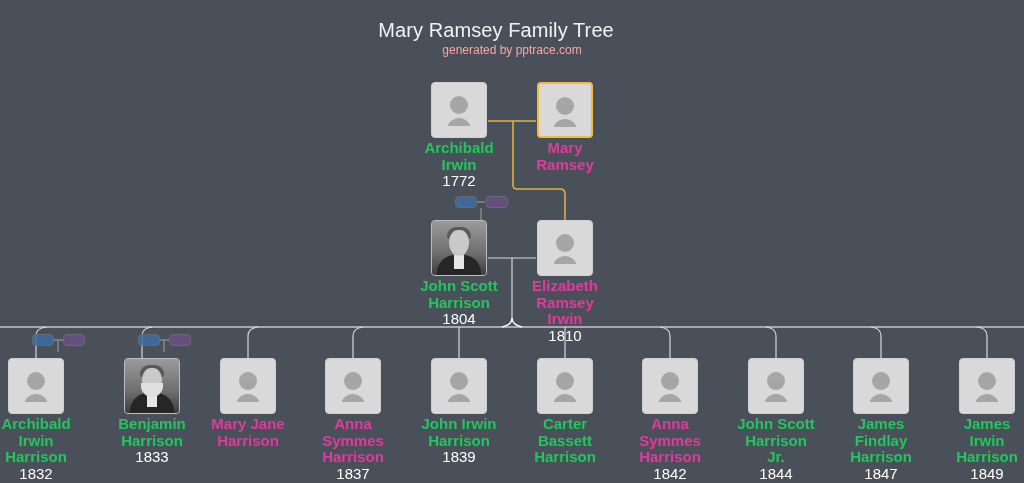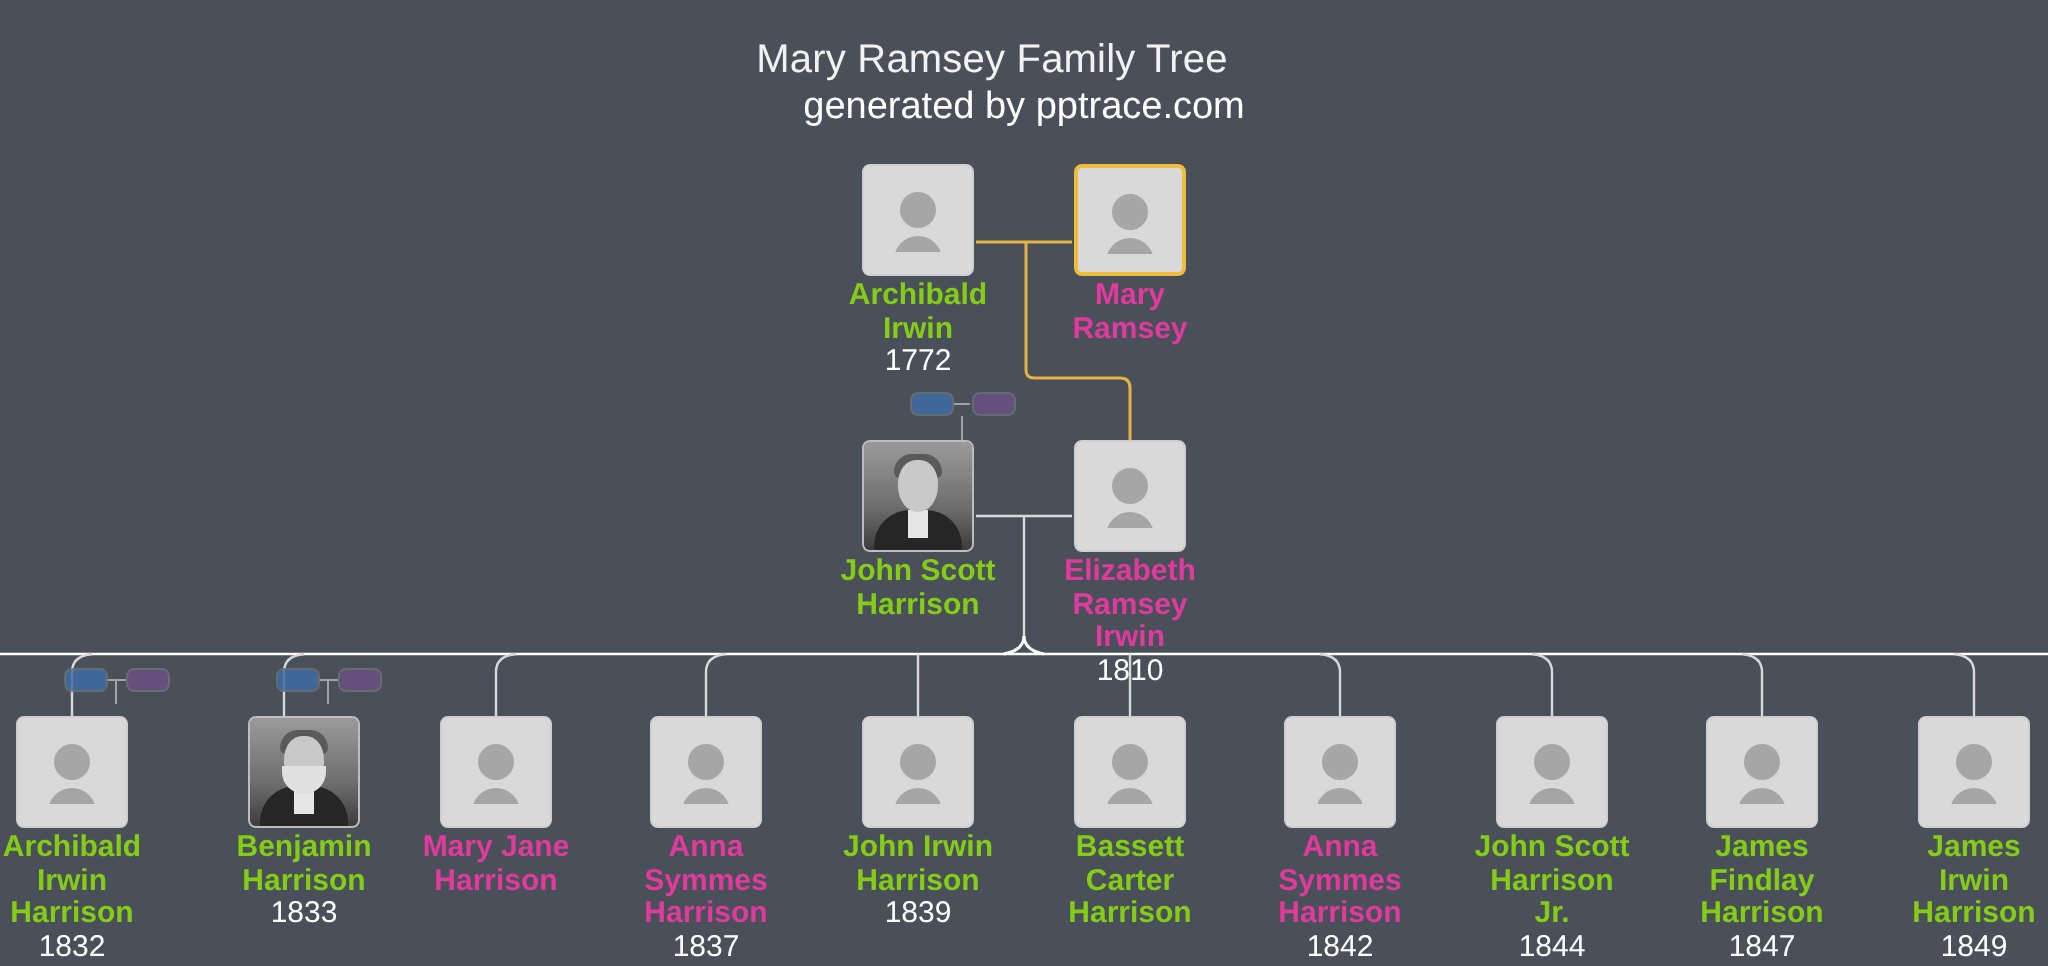--- a/index.html
+++ b/index.html
@@ -8,21 +8,21 @@
     background: #4a5059;
     font-family: "Liberation Sans", sans-serif;
     position: relative;
   }
   .title {
     position: absolute; left: 0; width: 992px; top: 19px;
     text-align: center; color: #f2f2f2; font-size: 20px; letter-spacing: 0.1px;
   }
   .subtitle {
     position: absolute; left: 0; width: 1024px; top: 43px;
-    text-align: center; color: #ffffff; font-size: 19px;
+    text-align: center; color: #fca5a5; font-size: 12px;
   }
   svg.lines { position: absolute; left: 0; top: 0; }
   .node {
     position: absolute; width: 120px; margin-left: -60px;
     text-align: center; cursor: pointer;
   }
   .avatar {
     width: 56px; height: 56px; margin: 0 auto;
     background: #d9d9d9; border-radius: 4px; border: 1px solid #cfcfcf;
     position: relative; overflow: hidden; box-sizing: border-box;
@@ -42,21 +42,21 @@
   .avatar.photo { background: #7b7b7b; border-color: #bdbdbd; }
   .avatar.photo .ph-bg { position:absolute; inset:0; background: linear-gradient(180deg,#9a9a9a 0%,#6e6e6e 60%,#3c3c3c 100%); }
   .avatar.photo .ph-face { position:absolute; left:50%; top:9px; width:20px; height:26px; margin-left:-10px; border-radius:45% 45% 50% 50%; background:#c9c9c9; }
   .avatar.photo .ph-hair { position:absolute; left:50%; top:6px; width:24px; height:12px; margin-left:-12px; border-radius:12px 12px 4px 4px; background:#5a5a5a; }
   .avatar.photo .ph-coat { position:absolute; left:50%; top:34px; width:44px; height:26px; margin-left:-22px; border-radius:18px 18px 0 0; background:#262626; }
   .avatar.photo .ph-shirt { position:absolute; left:50%; top:34px; width:10px; height:14px; margin-left:-5px; background:#e6e6e6; }
   .avatar.photo.beard .ph-beard { position:absolute; left:50%; top:24px; width:22px; height:14px; margin-left:-11px; border-radius:0 0 11px 11px; background:#e0e0e0; }
   .name {
     font-weight: bold; font-size: 15px; line-height: 16.5px; margin-top: 2px;
   }
-  .name.male { color: #84cc16; }
+  .name.male { color: #22c55e; }
   .name.female { color: #e03a9c; }
   .year { color: #ffffff; font-size: 15px; line-height: 16.5px; }
   .pill {
     position: absolute; width: 22px; height: 12px; border-radius: 4px;
     border: 1px solid #6a7077; box-sizing: border-box; opacity: 0.85; cursor: pointer;
   }
   .pill.blue { background: #3e6da3; }
   .pill.purple { background: #6a4f86; }
 </style>
 </head>
@@ -128,20 +128,21 @@
     <div class="ph-bg"></div>
       <div class="ph-coat"></div>
       <div class="ph-shirt"></div>
       <div class="ph-hair"></div>
       <div class="ph-face"></div>
   </div>
   <div class="name male">
     <div>John Scott</div>
       <div>Harrison</div>
   </div>
+  <div class="year">1804</div>
 </div>
 <div class="node" style="left:565px;top:220px">
   <div class="avatar">
       <div class="head"></div>
       <div class="body"></div>
     </div>
   <div class="name female">
     <div>Elizabeth</div>
       <div>Ramsey</div>
       <div>Irwin</div>
@@ -208,22 +209,22 @@
       <div>Harrison</div>
     </div>
   <div class="year">1839</div>
 </div>
 <div class="node" style="left:565px;top:358px">
   <div class="avatar">
       <div class="head"></div>
       <div class="body"></div>
     </div>
   <div class="name male">
+      <div>Carter</div>
       <div>Bassett</div>
-      <div>Carter</div>
       <div>Harrison</div>
     </div>
 </div>
 <div class="node" style="left:670px;top:358px">
   <div class="avatar">
       <div class="head"></div>
       <div class="body"></div>
     </div>
   <div class="name female">
       <div>Anna</div>

